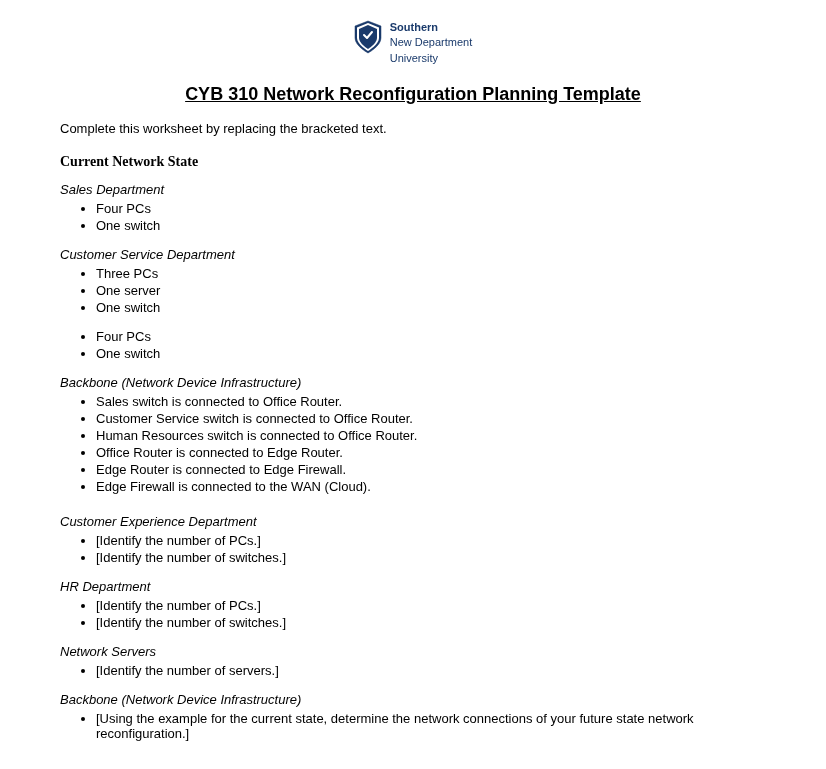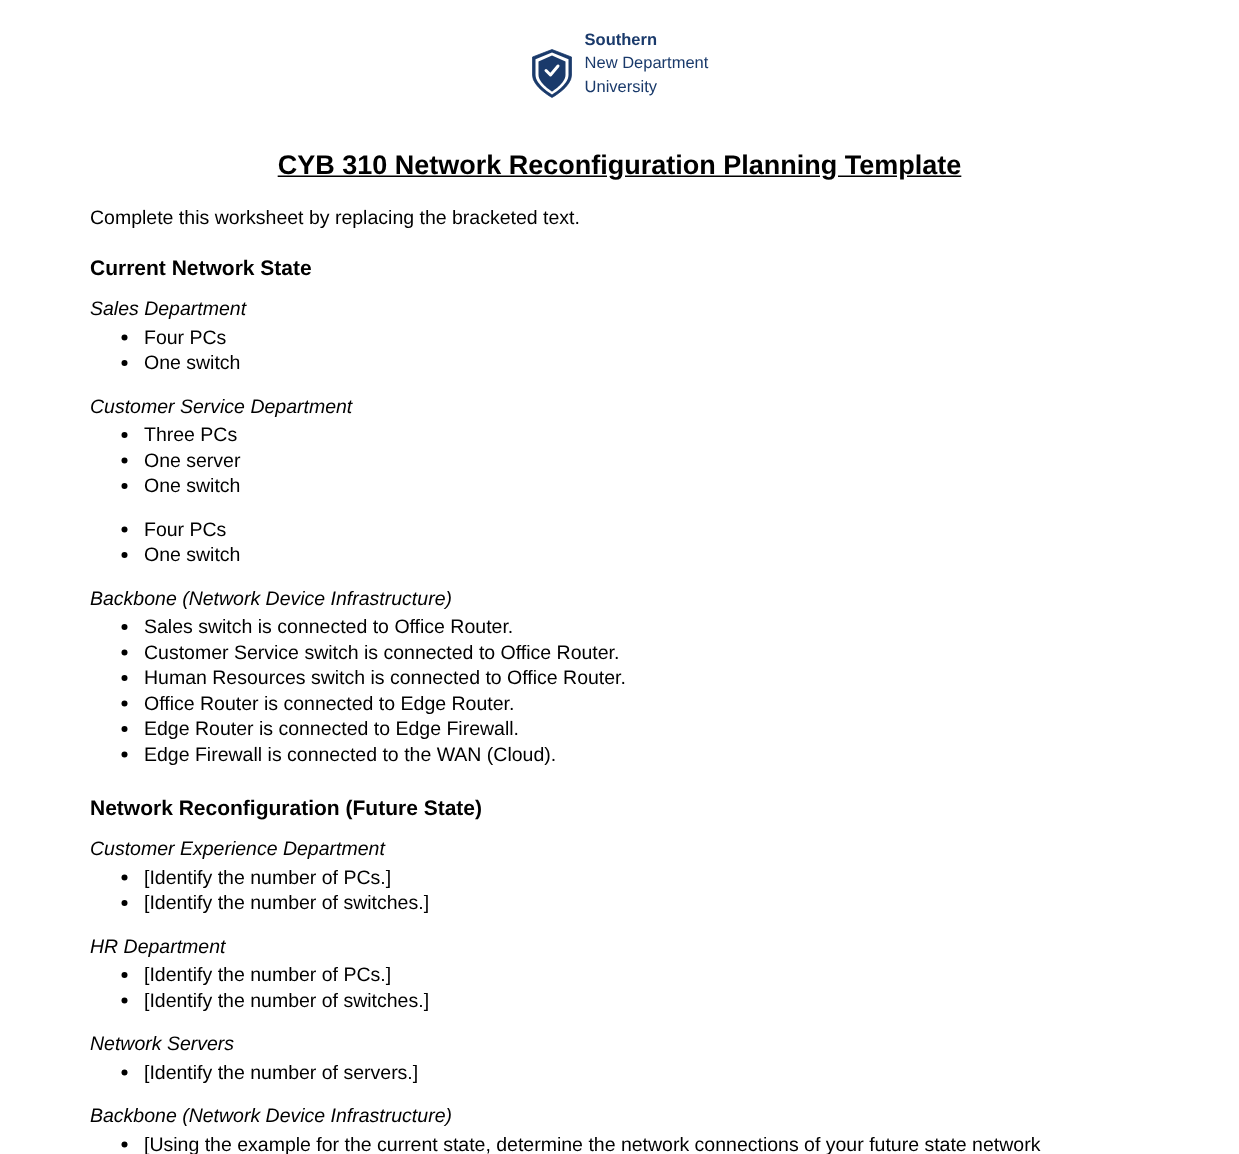--- a/index.html
+++ b/index.html
@@ -12,22 +12,22 @@
       font-size: 14px;
       color: #000;
       background: #fff;
       width: 826px;
       min-height: 769px;
       padding: 20px 60px 40px 60px;
     }
     .header-logo {
       display: flex;
       justify-content: center;
-      align-items: flex-end;
-      margin-bottom: 34px;
+      align-items: flex-start;
+      margin-bottom: 18px;
     }
     .logo-shield {
       width: 28px;
       height: 34px;
       margin-right: 8px;
       flex-shrink: 0;
     }
     .logo-text {
       font-size: 11px;
       color: #1a3a6b;
@@ -44,21 +44,21 @@
       color: #000;
       text-decoration: underline;
     }
     .instruction {
       font-family: Arial, sans-serif;
       font-size: 13px;
       margin-bottom: 18px;
       color: #000;
     }
     .section-heading {
-      font-family: Liberation Sans, sans-serif;
+      font-family: Liberation Serif, serif;
       font-size: 14px;
       font-weight: bold;
       margin-bottom: 12px;
       color: #000;
     }
     .dept-name {
       font-style: italic;
       font-family: Arial, sans-serif;
       font-size: 13px;
       margin-bottom: 4px;
@@ -137,21 +137,20 @@
       <li>Customer Service switch is connected to Office Router.</li>
       <li>Human Resources switch is connected to Office Router.</li>
       <li>Office Router is connected to Edge Router.</li>
       <li>Edge Router is connected to Edge Firewall.</li>
       <li>Edge Firewall is connected to the WAN (Cloud).</li>
     </ul>
   </div>
 </div>
 
 <div class="section-main">
-  <div class="section-heading">Network Reconfiguration (Future State)</div>
 
   <div class="section-block">
     <div class="dept-name">Customer Experience Department</div>
     <ul>
       <li>[Identify the number of PCs.]</li>
       <li>[Identify the number of switches.]</li>
     </ul>
   </div>
 
   <div class="section-block">

